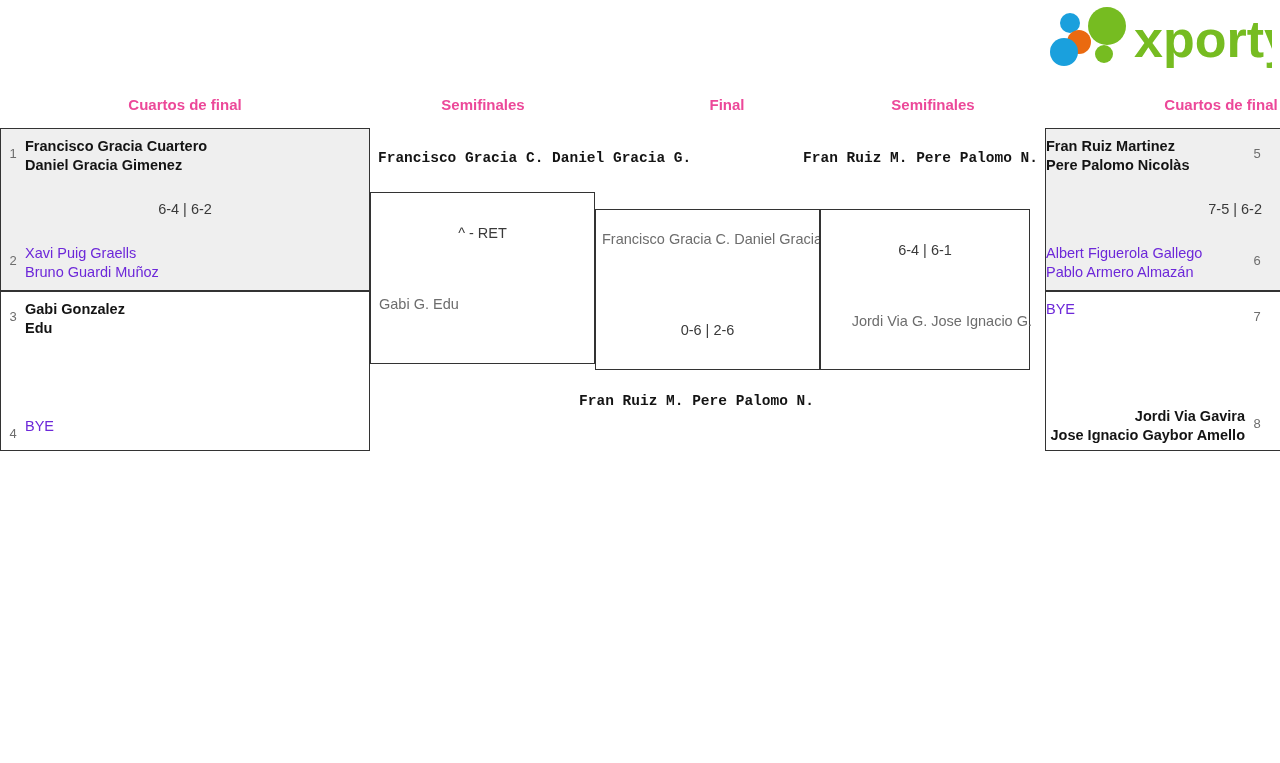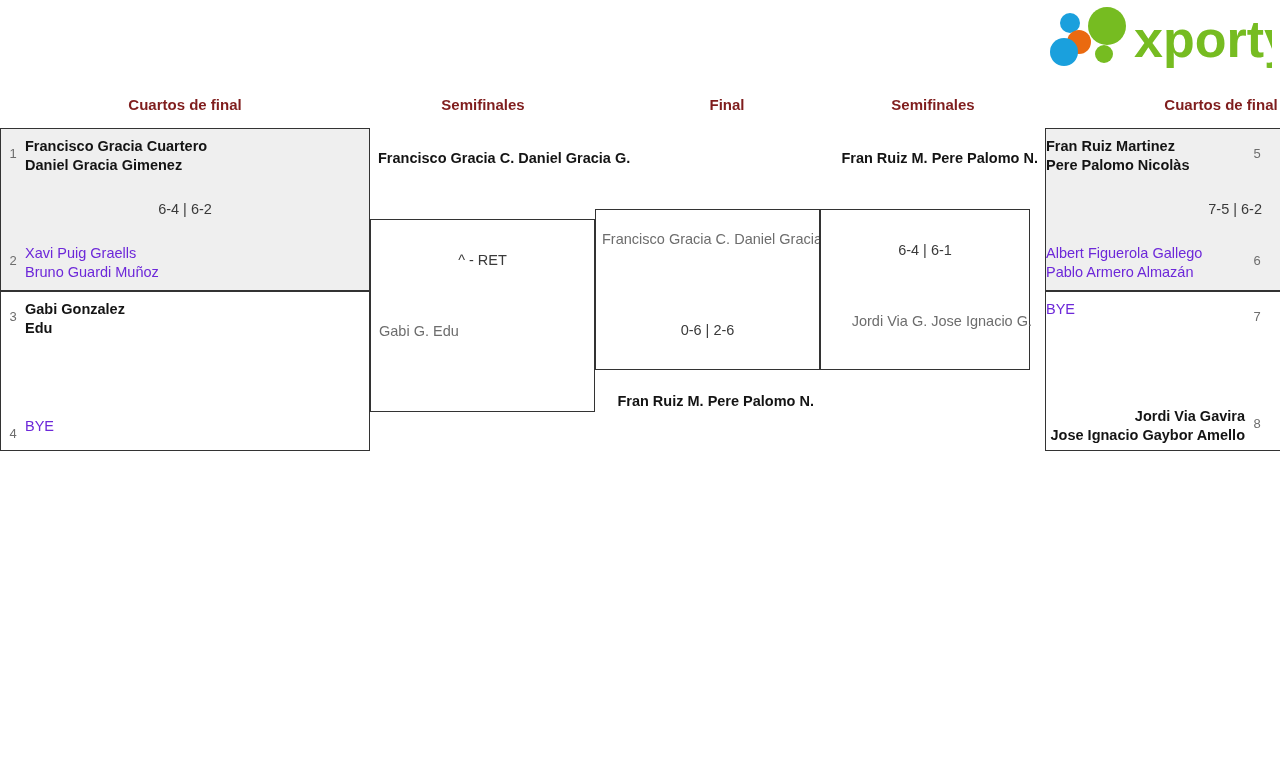--- a/index.html
+++ b/index.html
@@ -20,21 +20,21 @@
     color: #141414; letter-spacing: -0.2px;
   }
   .title div { white-space: nowrap; }
 
   .logo { position: absolute; right: 8px; top: 4px; width: 226px; height: 66px; }
   .logo svg { display: block; }
 
   
   .round-head {
     position: absolute; top: 96px;
-    font-size: 15px; font-weight: 600; color: #7f1d1d;
+    font-size: 15px; font-weight: 600; color: #ec4899;
     text-align: center; white-space: nowrap;
   }
 
   
   .match {
     position: absolute;
     border: 1px solid #333;
     background: #ffffff;
   }
   .match.shaded { background: #efefef; }
@@ -64,21 +64,21 @@
   
   .side-right .team { flex-direction: row-reverse; }
   .side-right .names { text-align: right; }
   .side-right .seed { text-align: center; }
 
   
   .advance {
     position: absolute;
     font-size: 14.5px; line-height: 19px; white-space: nowrap;
   }
-  .advance.w { font-weight: 700; color: #141414; }
+  .advance.w { font-weight: 700; color: #141414; font-family: Liberation Mono, monospace; }
   .advance.l { font-weight: 400; color: #6d6d6d; }
   .advance.right { text-align: right; }
 </style>
 </head>
 <body>
 
 <div class="page">
 
 
   <div class="logo">
@@ -130,21 +130,21 @@
         <span class="ln">BYE</span>
       </span>
     </div>
   </div>
 
   <div class="advance w" style="left:378px; top:149px;">
     <span class="ln">Francisco Gracia C.</span>
     <span class="ln">Daniel Gracia G.</span>
   </div>
 
-  <div class="match" style="left:370px; top:219px; width:225px; height:193px;">
+  <div class="match" style="left:370px; top:192px; width:225px; height:172px;">
     <div class="score" style="top:32px;">^ - RET</div>
     <div class="advance l" style="left:8px; top:102px;">
       <span class="ln">Gabi G.</span>
       <span class="ln">Edu</span>
     </div>
   </div>
 
   <div class="advance l" style="left:602px; top:230px;">
     <span class="ln">Francisco Gracia C.</span>
     <span class="ln">Daniel Gracia G.</span>

